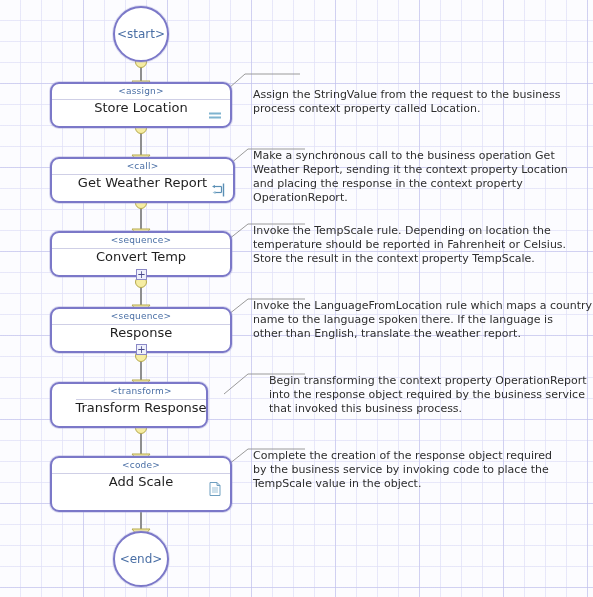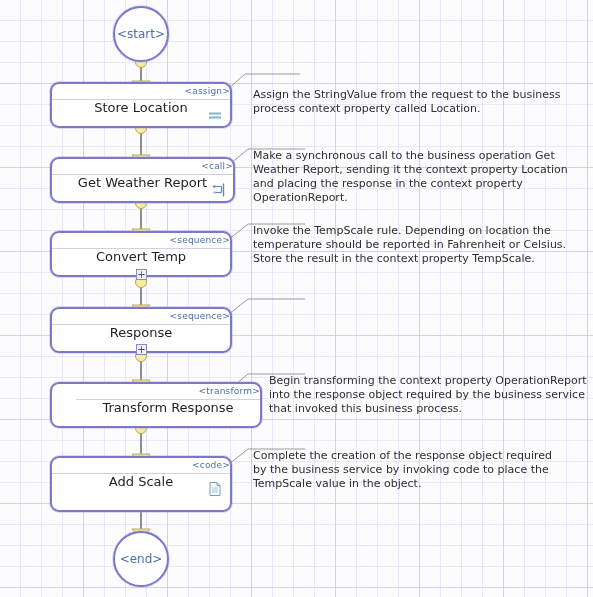--- a/index.html
+++ b/index.html
@@ -39,21 +39,21 @@
     position: absolute;
     box-sizing: border-box;
     background: #ffffff;
     border: 2px solid #7b78c8;
     border-radius: 9px;
     box-shadow: 0 0 0 1px rgba(160,158,215,0.35);
   }
   .node-stereotype {
     height: 15px;
     line-height: 15px;
-    text-align: right;
+    text-align: center;
     font-size: 9px;
     color: #4a6fa5;
     border-bottom: 1px solid #cfcfe6;
     white-space: nowrap;
     letter-spacing: .2px;
   }
   .node-body {
     position: relative;
     height: 30px;
     display: flex;
@@ -215,21 +215,21 @@
   <div class="expander" style="left:136px; top:269px;">+</div>
 
   <div class="node" style="left:50px; top:307px; width:182px; height:46px;">
     <div class="node-stereotype">&lt;sequence&gt;</div>
     <div class="node-body">
       <span class="node-label">Response</span>
     </div>
   </div>
   <div class="expander" style="left:136px; top:344px;">+</div>
 
-  <div class="node" style="left:50px; top:382px; width:212px; height:46px;padding-left:24px;">
+  <div class="node" style="left:50px; top:382px; width:158px; height:46px;padding-left:24px;">
     <div class="node-stereotype">&lt;transform&gt;</div>
     <div class="node-body">
       <span class="node-label">Transform Response</span>
     </div>
   </div>
 
   <div class="node" style="left:50px; top:456px; width:182px; height:56px;">
     <div class="node-stereotype">&lt;code&gt;</div>
     <div class="node-body">
       <span class="node-label">Add Scale</span>
@@ -251,20 +251,23 @@
 process context property called Location.</div>
 
   <div class="note" style="left:253px; top:149px; width:340px;">Make a synchronous call to the business operation Get
 Weather Report, sending it the context property Location
 and placing the response in the context property OperationReport.</div>
 
   <div class="note" style="left:253px; top:224px; width:340px;">Invoke the TempScale rule. Depending on location the
 temperature should be reported in Fahrenheit or Celsius.
 Store the result in the context property TempScale.</div>
 
+  <div class="note" style="left:253px; top:299px; width:340px;">Invoke the LanguageFromLocation rule which maps a country
+name to the language spoken there. If the language is
+other than English, translate the weather report.</div>
 
   <div class="note" style="left:253px; top:374px; width:340px;margin-left:16px;">Begin transforming the context property OperationReport
 into the response object required by the business service
 that invoked this business process.</div>
 
   <div class="note" style="left:253px; top:449px; width:340px;">Complete the creation of the response object required
 by the business service by invoking code to place the
 TempScale value in the object.</div>
 
 </div>

